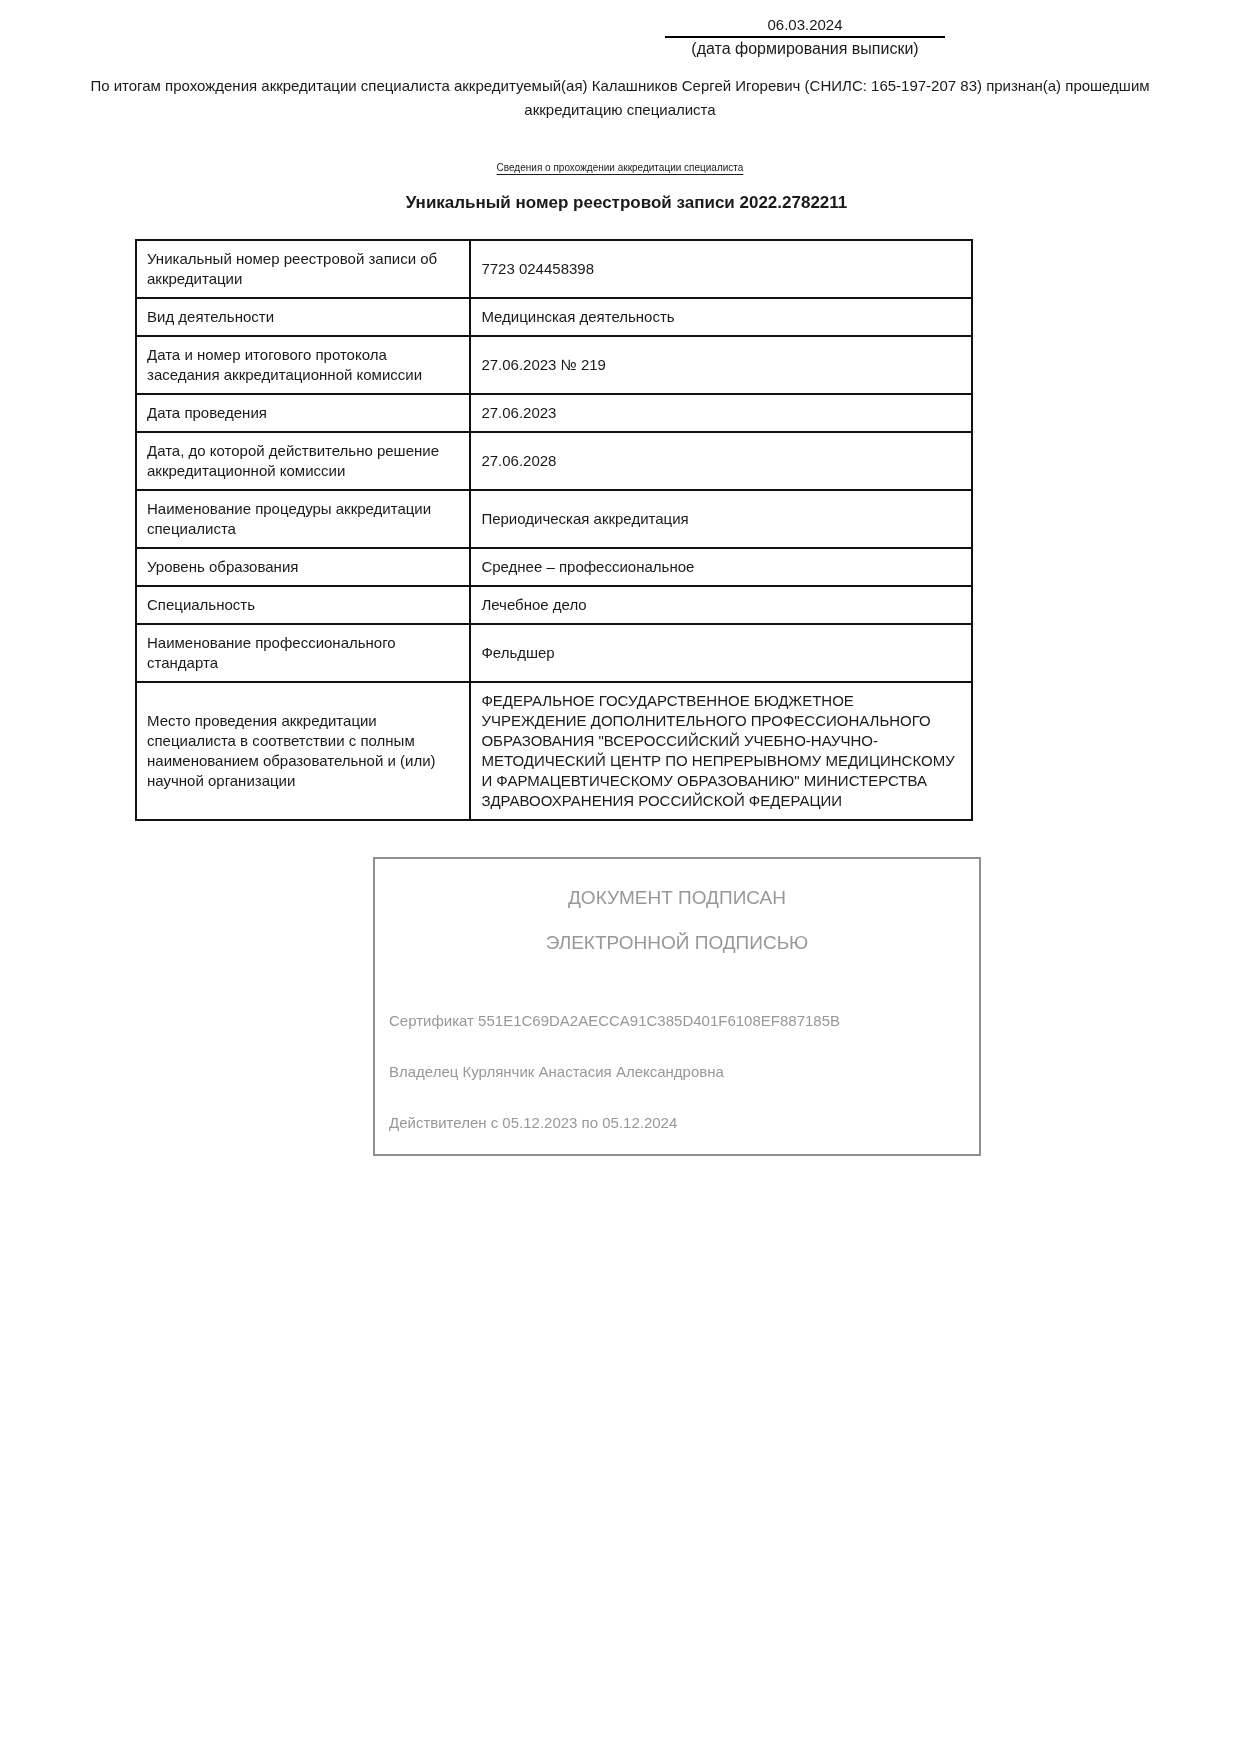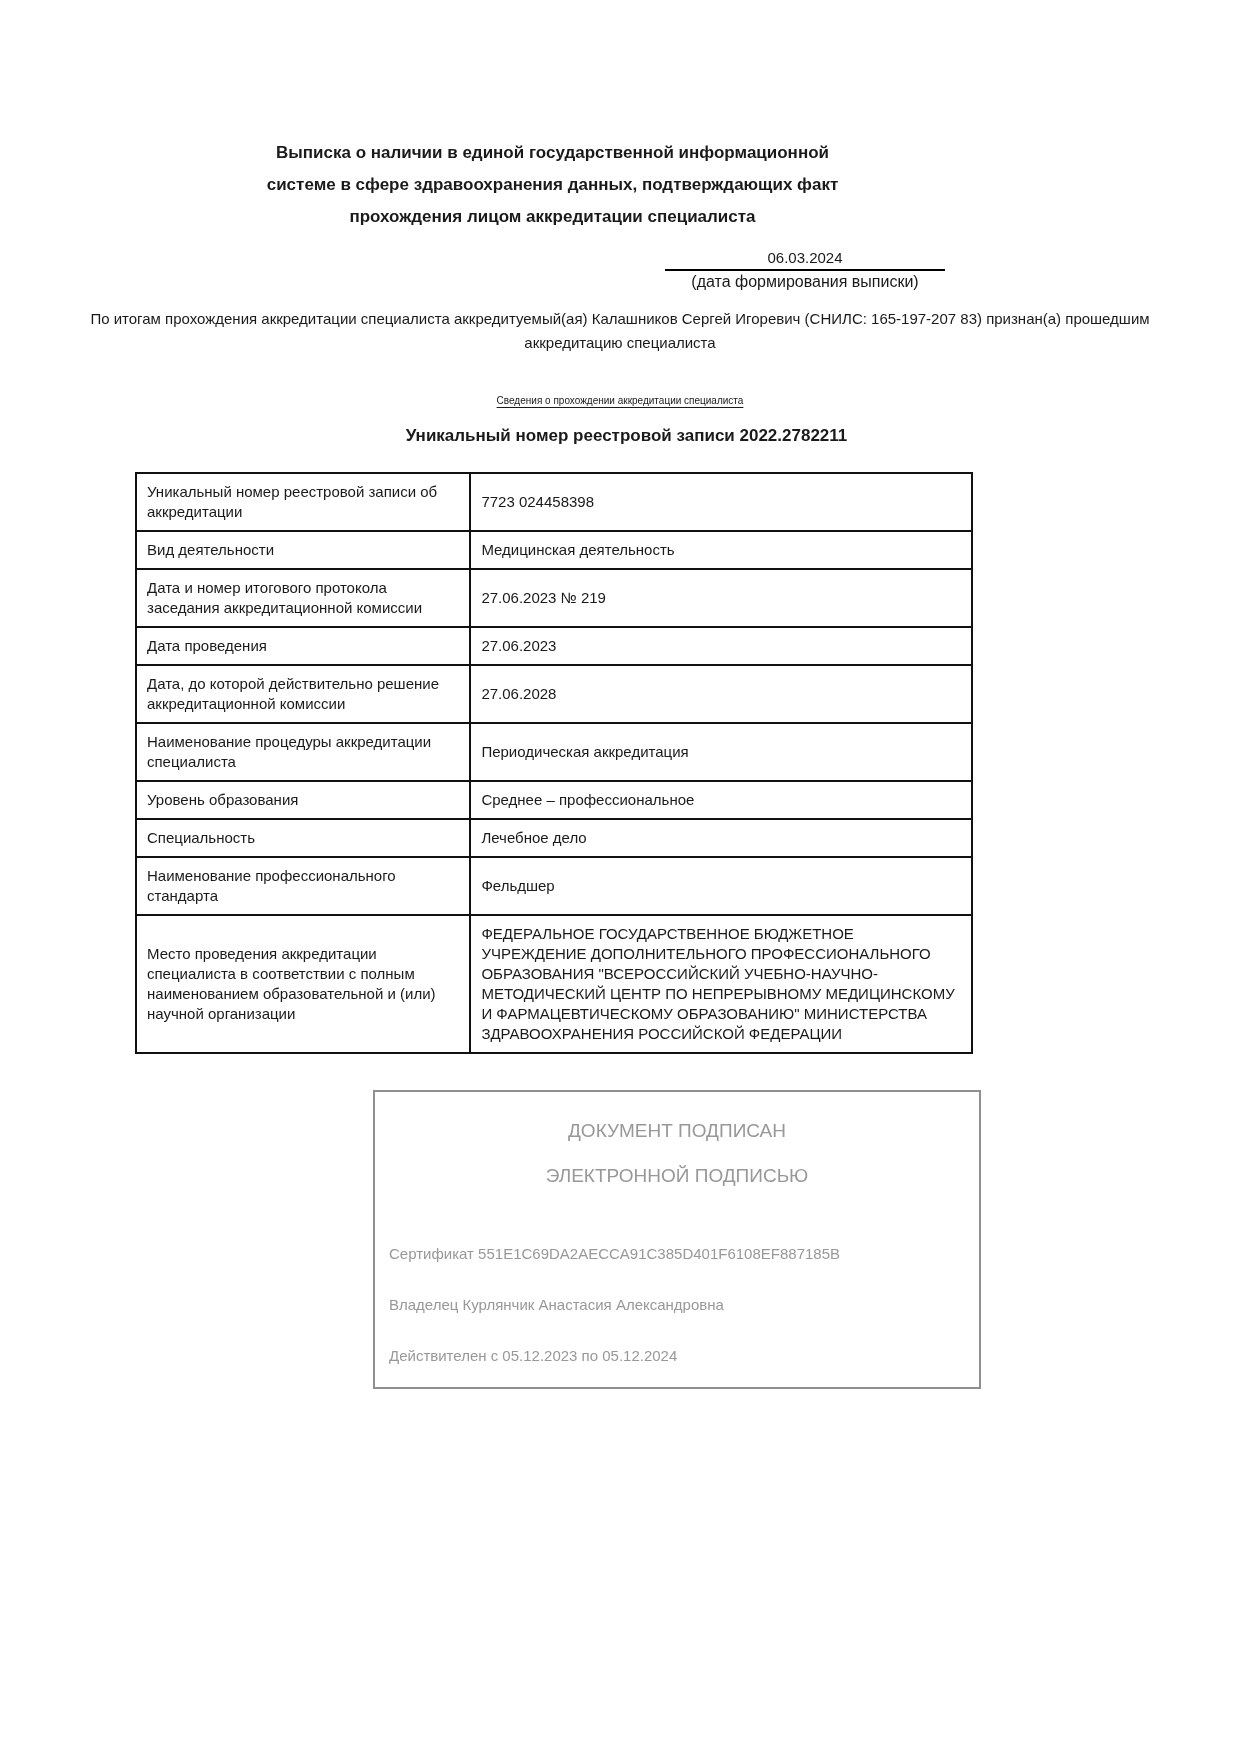--- a/index.html
+++ b/index.html
@@ -101,25 +101,20 @@
     margin-top: 33px;
     line-height: 18px;
   }
   .sig-info.first { margin-top: 58px; }
 </style>
 </head>
 <body>
 
 <div class="page">
 
-  <div class="title-block">
-    <div>Выписка о наличии в единой государственной информационной</div>
-    <div>системе в сфере здравоохранения данных, подтверждающих факт</div>
-    <div>прохождения лицом аккредитации специалиста</div>
-  </div>
 
   <div class="date-block">
     <span class="date-value">06.03.2024</span>
     <span class="date-caption">(дата формирования выписки)</span>
   </div>
 
   <p class="intro">По итогам прохождения аккредитации специалиста аккредитуемый(ая) Калашников Сергей Игоревич (СНИЛС: 165-197-207 83) признан(а) прошедшим аккредитацию специалиста</p>
 
   <div class="section-heading">Сведения о прохождении аккредитации специалиста</div>
 

